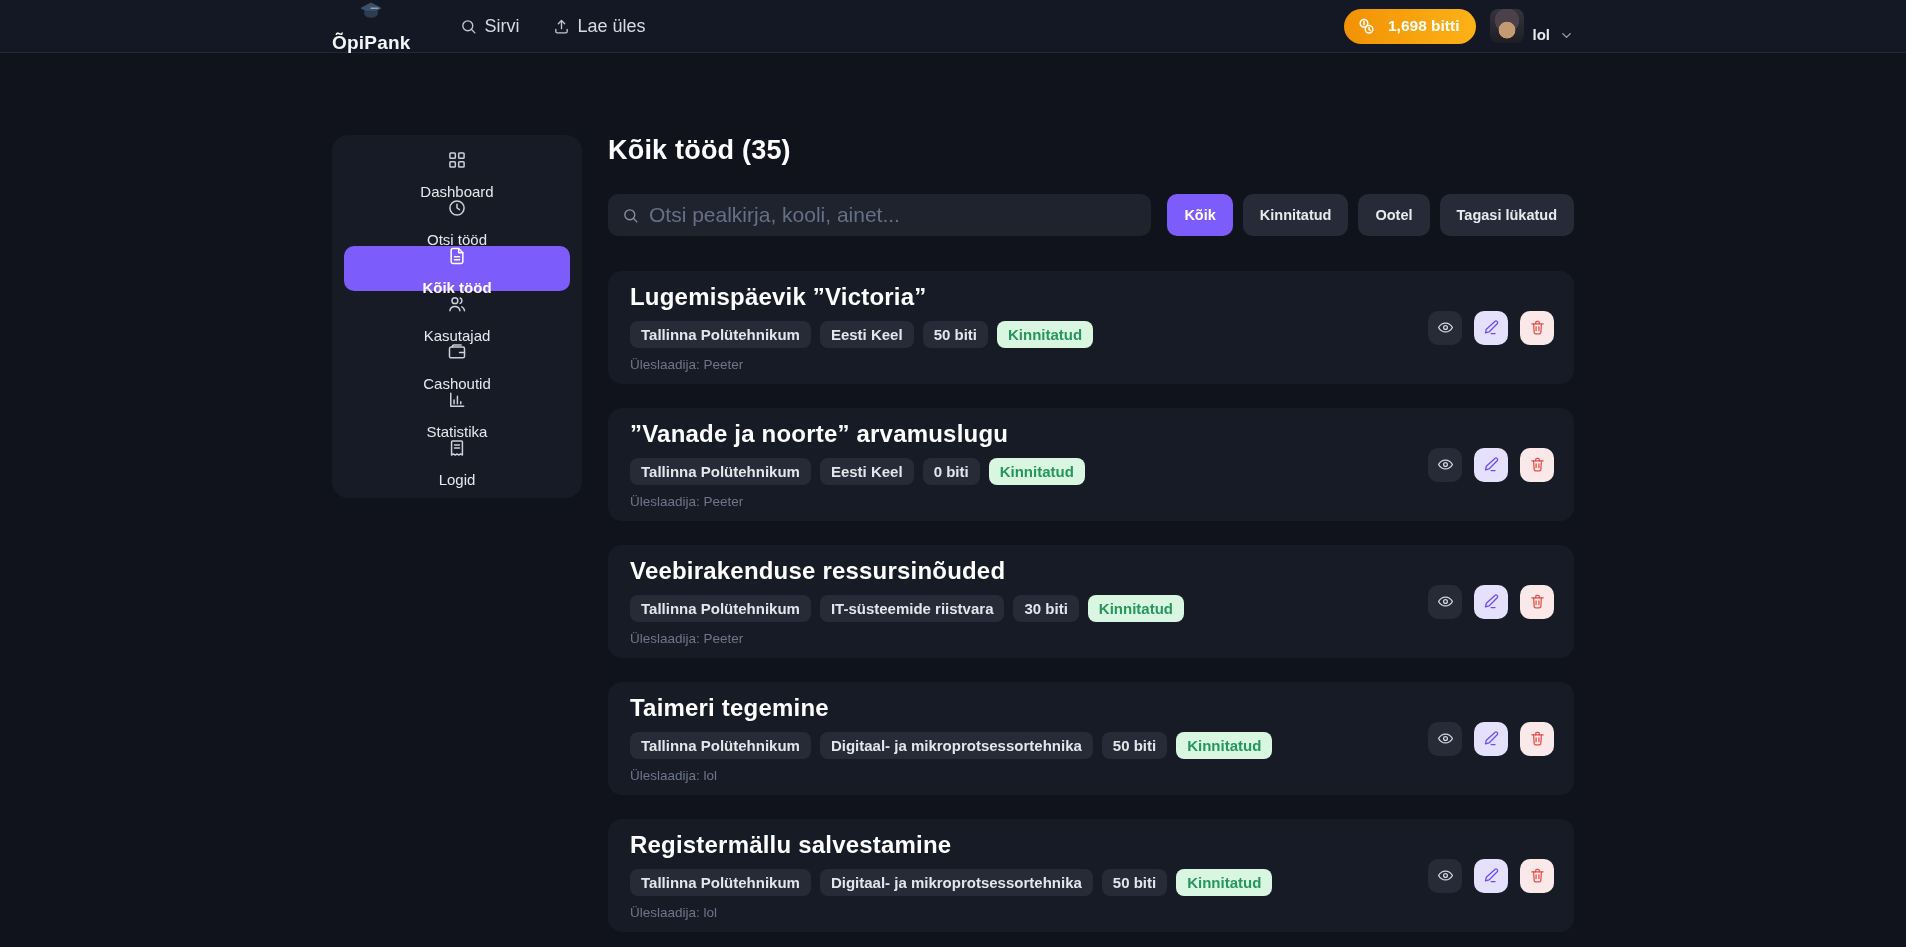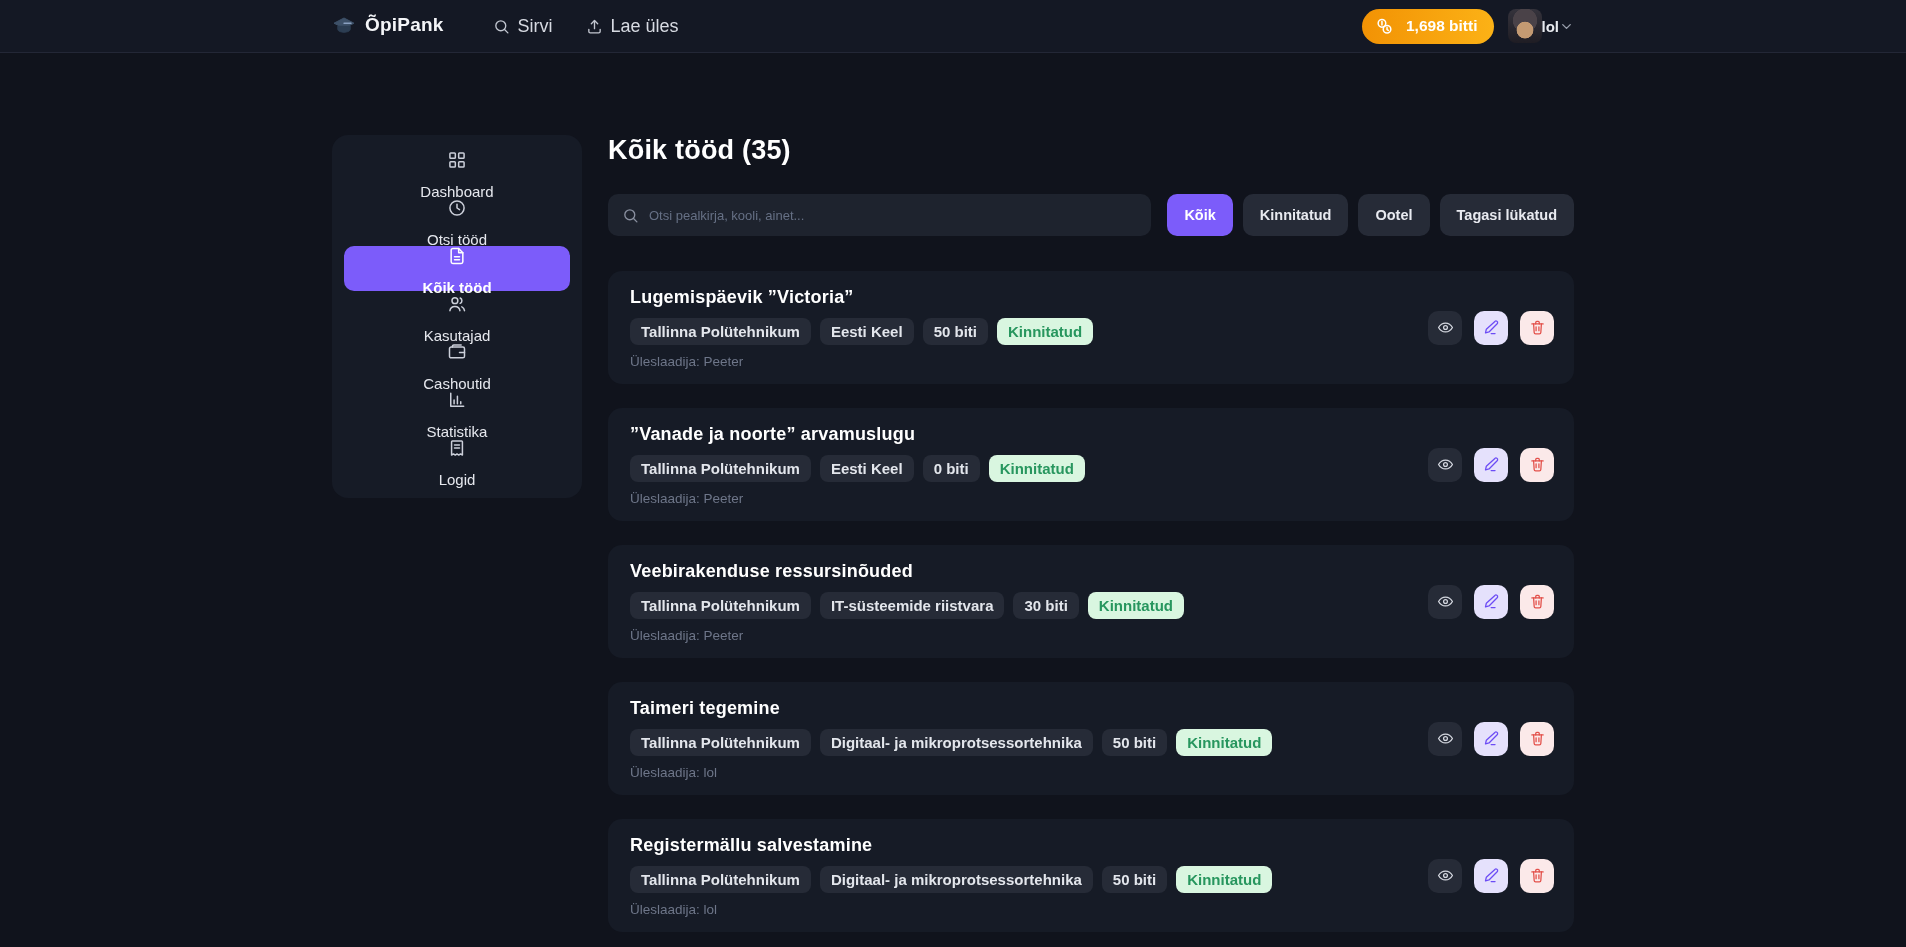--- a/index.html
+++ b/index.html
@@ -29,34 +29,34 @@
     color:var(--text);
   }
   .container{width:1242px;margin:0 auto;}
 
   
   .topbar{
     height:53px;background:var(--header-bg);
     border-bottom:1px solid var(--header-border);
   }
   .topbar .container{height:100%;display:flex;align-items:center;}
-  .brand{display:flex;align-items:flex-start;gap:9px;cursor:pointer;}
+  .brand{display:flex;align-items:center;gap:9px;cursor:pointer;flex-direction:column;}
   .brand .logo{width:24px;height:24px;display:flex;align-items:center;justify-content:center;}
   .brand .name{font-size:19px;font-weight:700;letter-spacing:.2px;color:#f4f5f8;}
   .topnav{display:flex;align-items:center;gap:34px;margin-left:50px;}
   .topnav .navlink{display:flex;align-items:center;gap:7px;font-size:18px;color:#d7dae2;cursor:pointer;}
   .topnav .navlink svg{width:17px;height:17px;color:#c2c6d0;}
   .top-right{margin-left:auto;display:flex;align-items:center;gap:14px;}
   .balance{
     display:flex;align-items:center;gap:12px;height:35px;padding:0 16px 0 13px;
     border-radius:18px;background:linear-gradient(90deg,var(--balance-start),var(--balance-end));
     color:#fff;font-size:15.5px;font-weight:700;cursor:pointer;justify-content:space-between;
   }
   .balance svg{width:19px;height:19px;}
-  .user-menu{display:flex;align-items:center;cursor:pointer;}
+  .user-menu{display:flex;align-items:flex-end;gap:9px;cursor:pointer;}
   .avatar{
     width:34px;height:34px;border-radius:8px;
     background:
       radial-gradient(circle at 50% 62%, #c49a72 0 30%, rgba(0,0,0,0) 32%),
       radial-gradient(circle at 50% 34%, #4a4248 0 42%, rgba(0,0,0,0) 44%),
       linear-gradient(180deg,#35333c 0%,#1f1d24 100%);
   }
   .user-name{font-size:15px;font-weight:600;color:#e8eaef;}
   .user-menu .chev{width:15px;height:15px;color:#9aa0ad;}
 
@@ -81,38 +81,38 @@
   .main{flex:1;margin-left:26px;min-width:0;}
   .page-title{font-size:27px;font-weight:800;color:#fff;letter-spacing:.2px;}
   .toolbar{display:flex;align-items:center;gap:16px;margin-top:28px;}
   .searchbox{
     flex:1;height:42px;background:var(--search-bg);border-radius:10px;
     display:flex;align-items:center;padding:0 14px;gap:10px;
   }
   .searchbox svg{width:17px;height:17px;color:#8a90a0;flex:none;}
   .searchbox input{
     flex:1;background:transparent;border:0;outline:none;color:#e6e8ee;
-    font-size:13px;font-family:inherit;
+    font-size:21px;font-family:inherit;
   }
   .searchbox input::placeholder{color:#667085;}
   .filters{display:flex;align-items:center;gap:10px;flex:none;}
   .filter-btn{
     height:42px;padding:0 17px;border:0;border-radius:10px;background:var(--chip-bg);
     color:#e8eaf0;font-size:14.5px;font-weight:600;font-family:inherit;cursor:pointer;
   }
   .filter-btn.active{background:var(--accent);color:#fff;}
 
   
   .cards{margin-top:35px;display:flex;flex-direction:column;gap:24px;}
   .card{
     background:var(--panel-bg);border-radius:14px;height:113px;
     padding:18px 20px 18px 22px;display:flex;align-items:center;justify-content:space-between;
   }
   .card-left{min-width:0;}
-  .card-title{font-size:18px;font-weight:700;color:#fff;letter-spacing:.2px;}
+  .card-title{font-size:24px;font-weight:700;color:#fff;letter-spacing:.2px;}
   .tag-row{display:flex;align-items:center;gap:9px;margin-top:10px;}
   .tag{
     background:var(--chip-bg);color:#e3e6ec;font-size:15px;font-weight:600;
     padding:5px 11px;border-radius:8px;white-space:nowrap;
   }
   .tag.status{background:var(--status-bg);color:var(--status-text);}
   .uploader{margin-top:9px;font-size:13.5px;color:var(--muted);}
   .card-actions{display:flex;align-items:center;gap:12px;flex:none;margin-left:20px;}
   .icon-btn{
     width:34px;height:34px;border:0;border-radius:10px;cursor:pointer;

